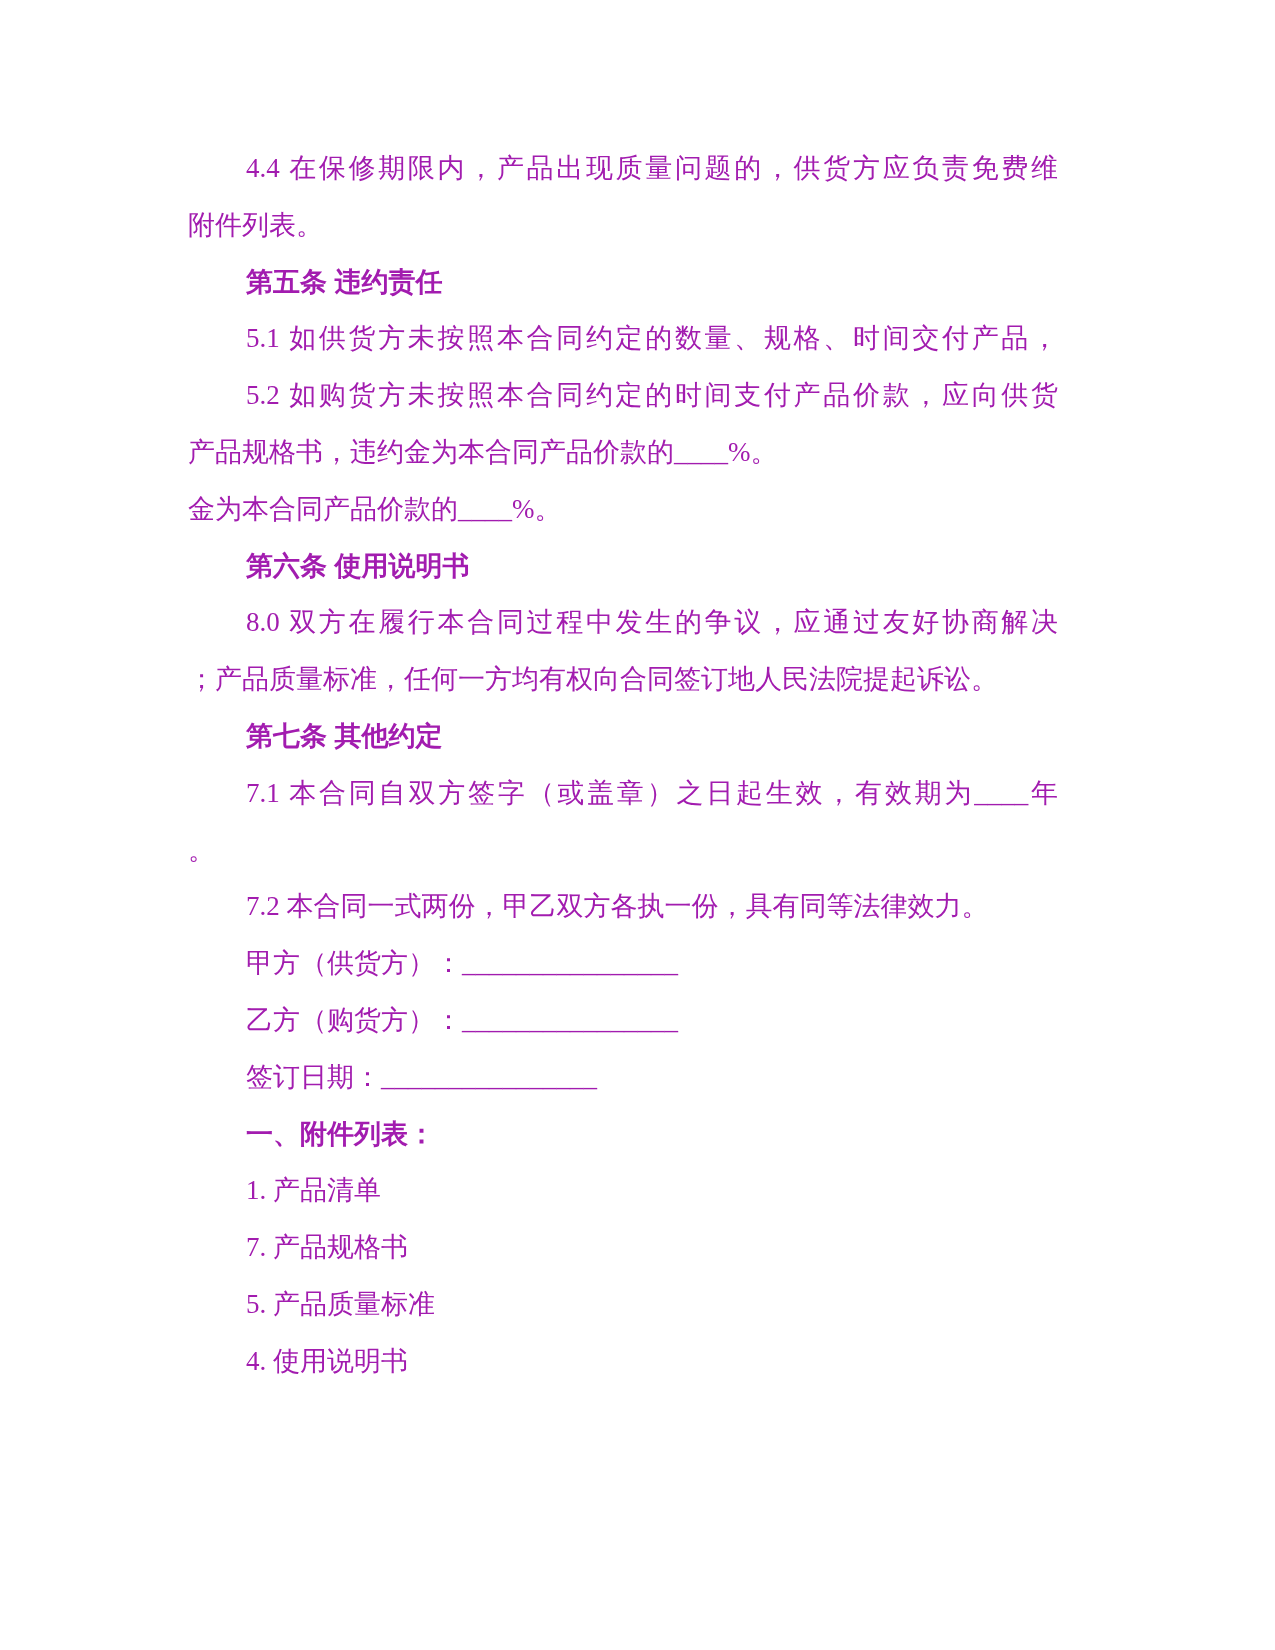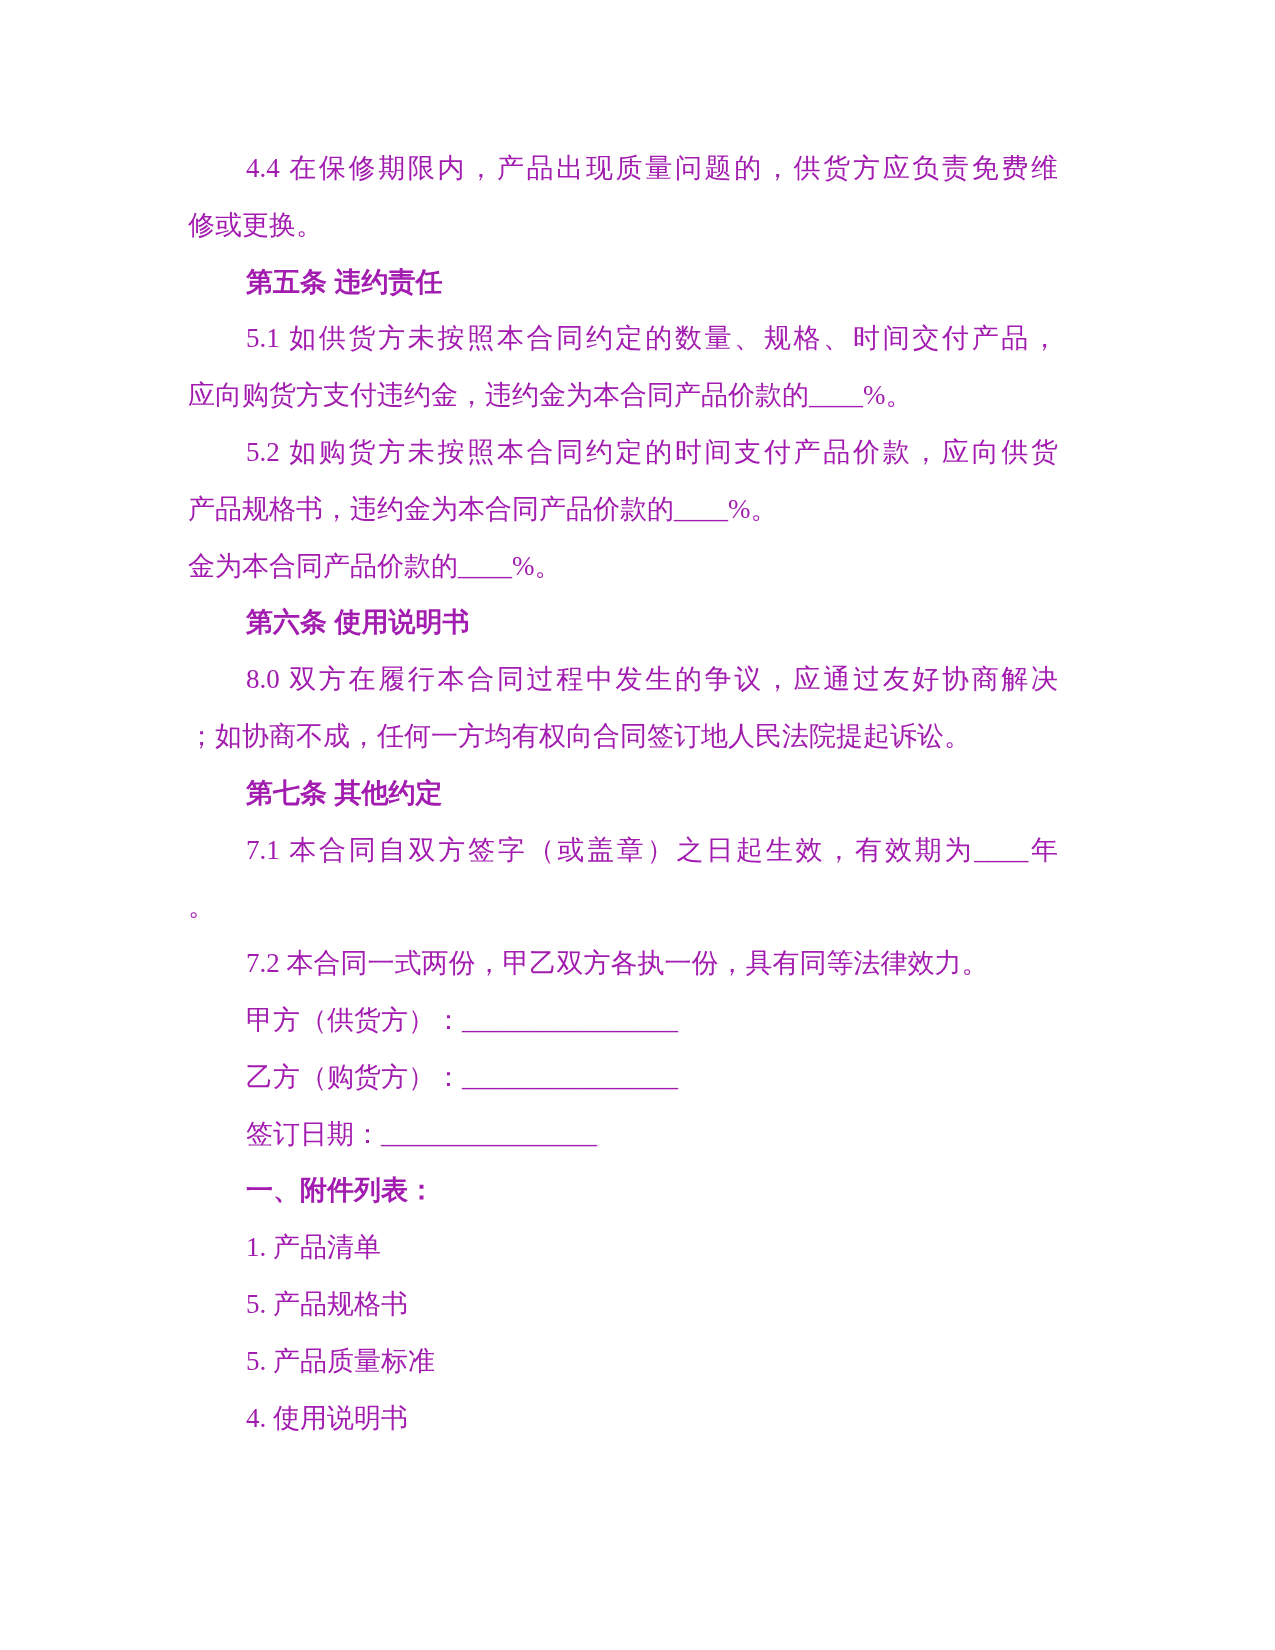--- a/index.html
+++ b/index.html
@@ -34,36 +34,35 @@
     font-family: "Liberation Sans", "DejaVu Sans", sans-serif;
     font-weight: bold;
   }
 </style>
 </head>
 <body>
 
 <div class="page">
   <div class="content">
       <div class="line indent justify">4.4 在保修期限内，产品出现质量问题的，供货方应负责免费维</div>
-      <div class="line flush">修或更换。</div>
+      <div class="line flush">附件列表。</div>
       <div class="line indent heading">第五条 违约责任</div>
       <div class="line indent justify">5.1 如供货方未按照本合同约定的数量、规格、时间交付产品，</div>
-      <div class="line flush">应向购货方支付违约金，违约金为本合同产品价款的____%。</div>
       <div class="line indent justify">5.2 如购货方未按照本合同约定的时间支付产品价款，应向供货</div>
       <div class="line flush">产品规格书，违约金为本合同产品价款的____%。</div>
       <div class="line flush">金为本合同产品价款的____%。</div>
       <div class="line indent heading">第六条 使用说明书</div>
       <div class="line indent justify">8.0 双方在履行本合同过程中发生的争议，应通过友好协商解决</div>
-      <div class="line flush">；如协商不成，任何一方均有权向合同签订地人民法院提起诉讼。</div>
+      <div class="line flush">；产品质量标准，任何一方均有权向合同签订地人民法院提起诉讼。</div>
       <div class="line indent heading">第七条 其他约定</div>
       <div class="line indent justify">7.1 本合同自双方签字（或盖章）之日起生效，有效期为____年</div>
       <div class="line flush">。</div>
       <div class="line indent">7.2 本合同一式两份，甲乙双方各执一份，具有同等法律效力。</div>
       <div class="line indent">甲方（供货方）：________________</div>
       <div class="line indent">乙方（购货方）：________________</div>
       <div class="line indent">签订日期：________________</div>
       <div class="line indent heading">一、附件列表：</div>
       <div class="line indent">1. 产品清单</div>
-      <div class="line indent">5. 产品规格书</div>
+      <div class="line indent">7. 产品规格书</div>
       <div class="line indent">5. 产品质量标准</div>
       <div class="line indent">4. 使用说明书</div>
     </div>
 </div>
 
 </body></html>

